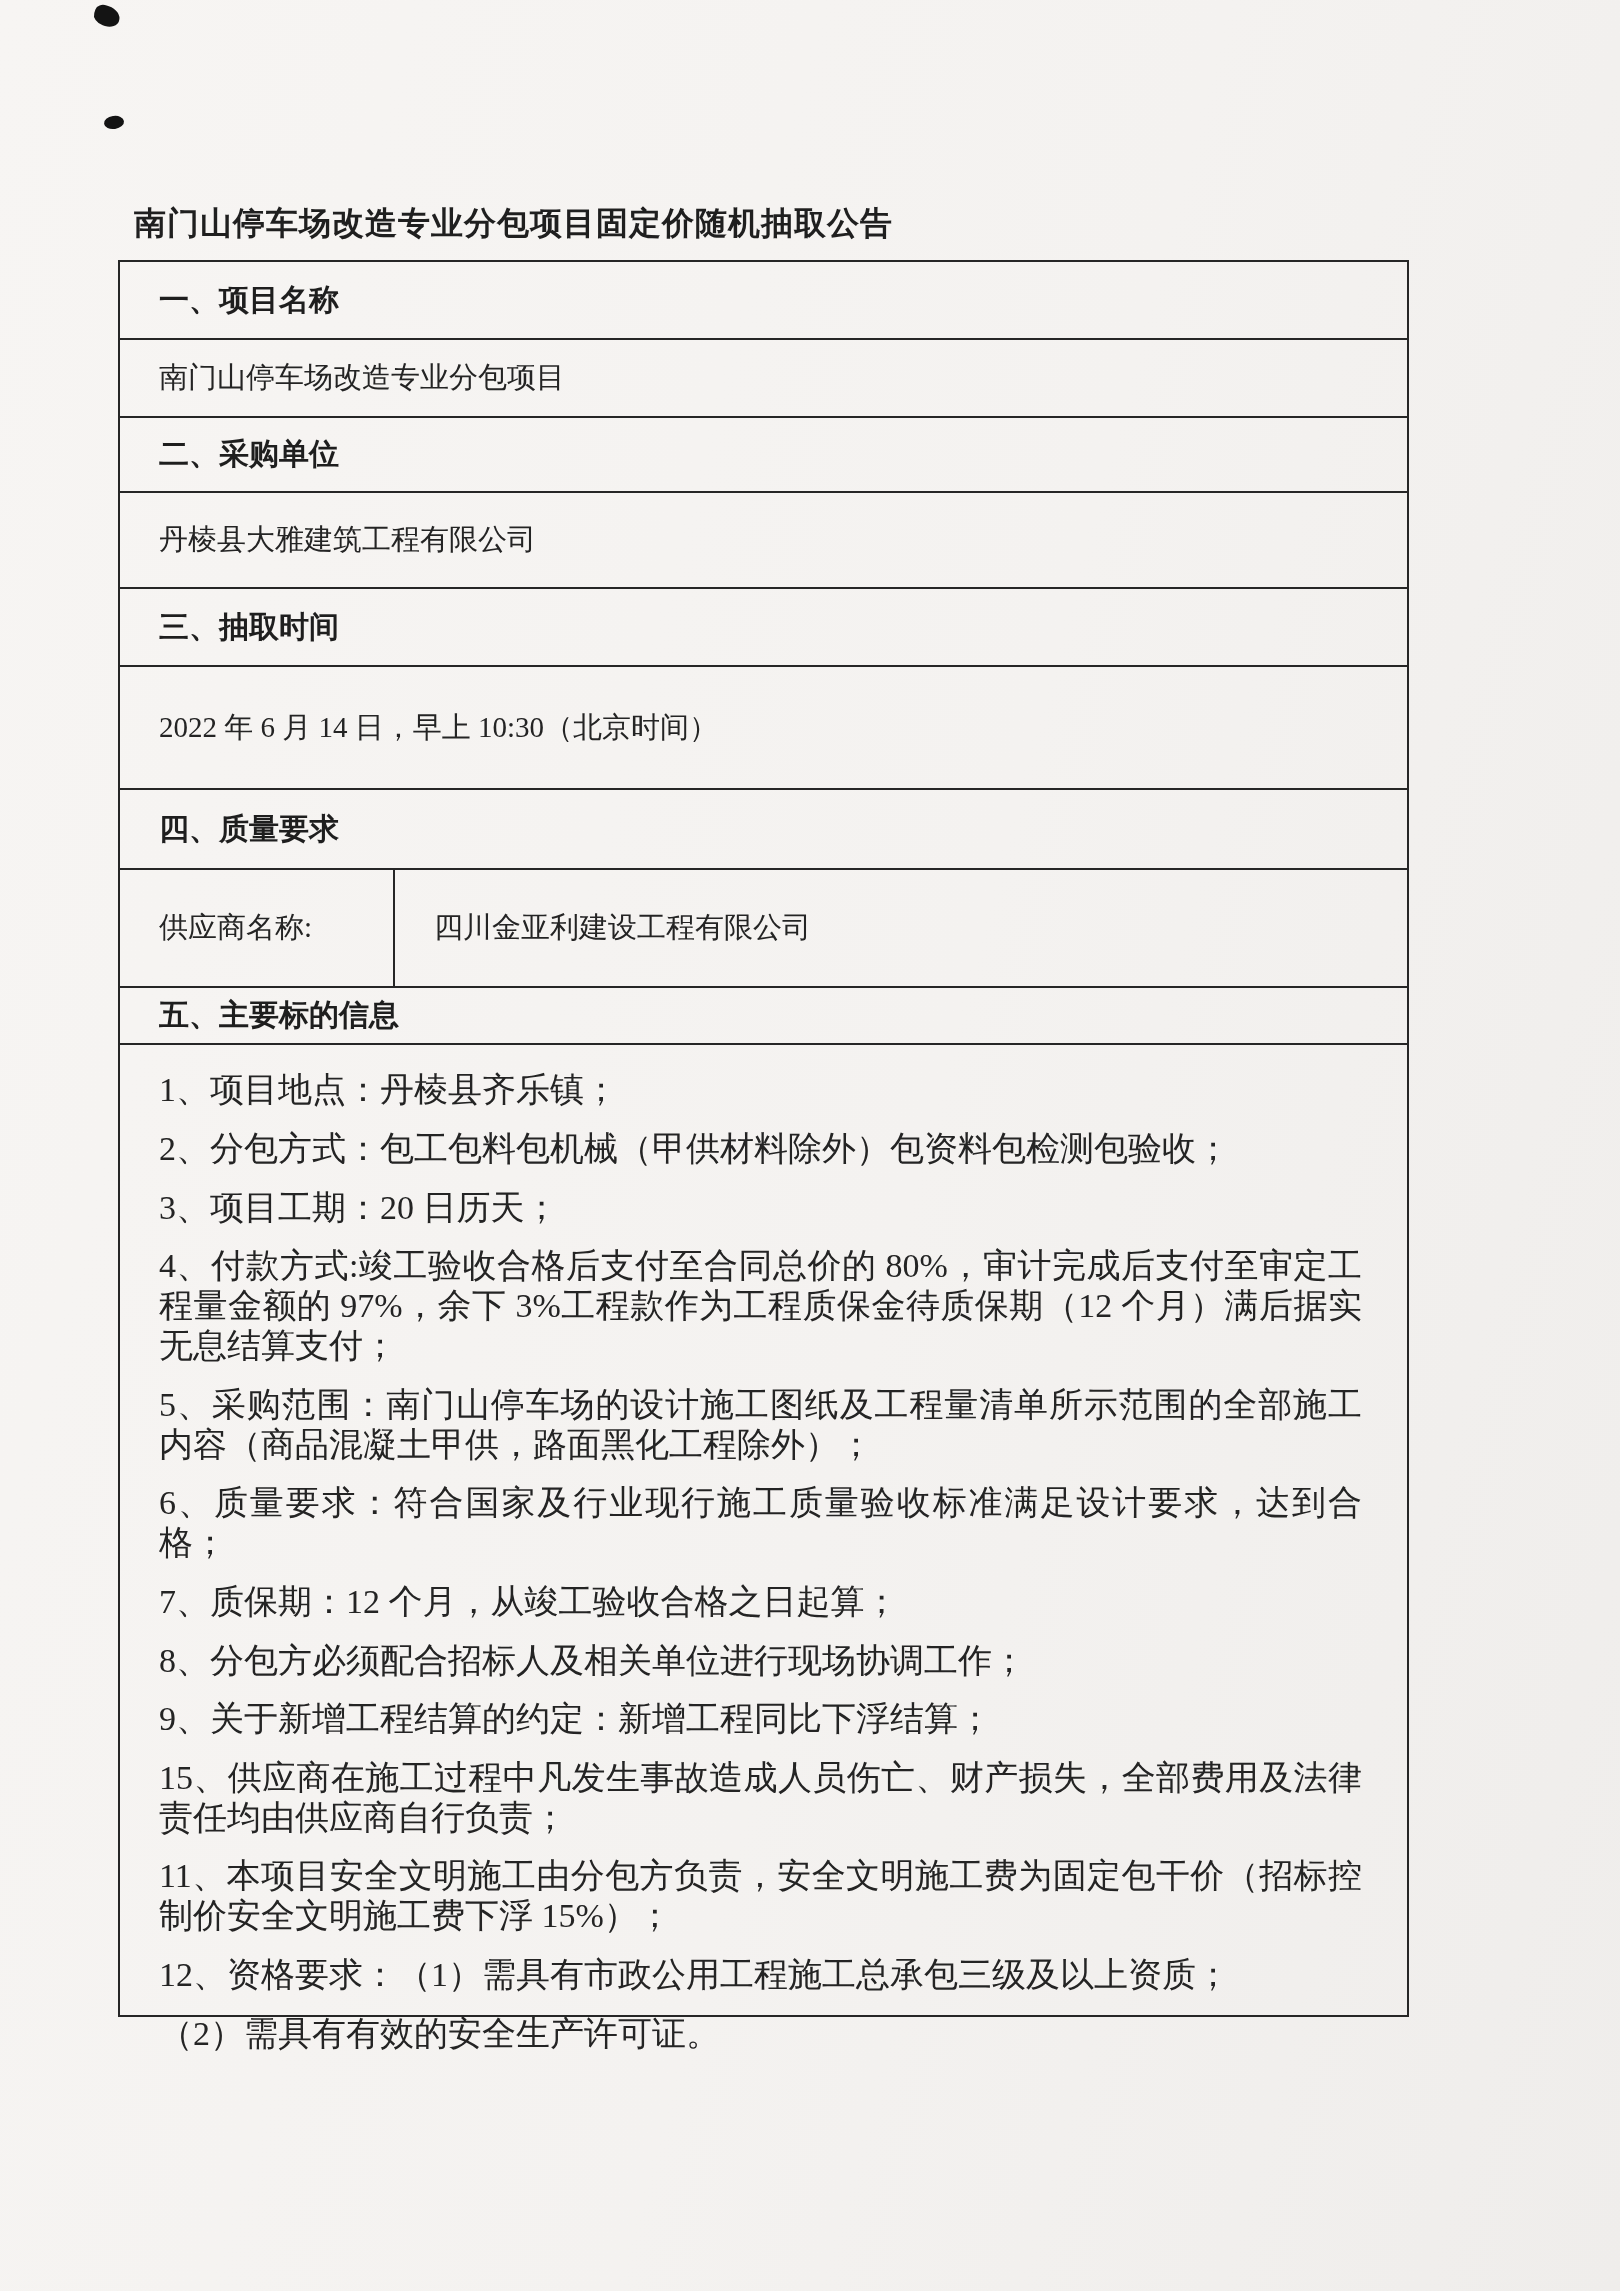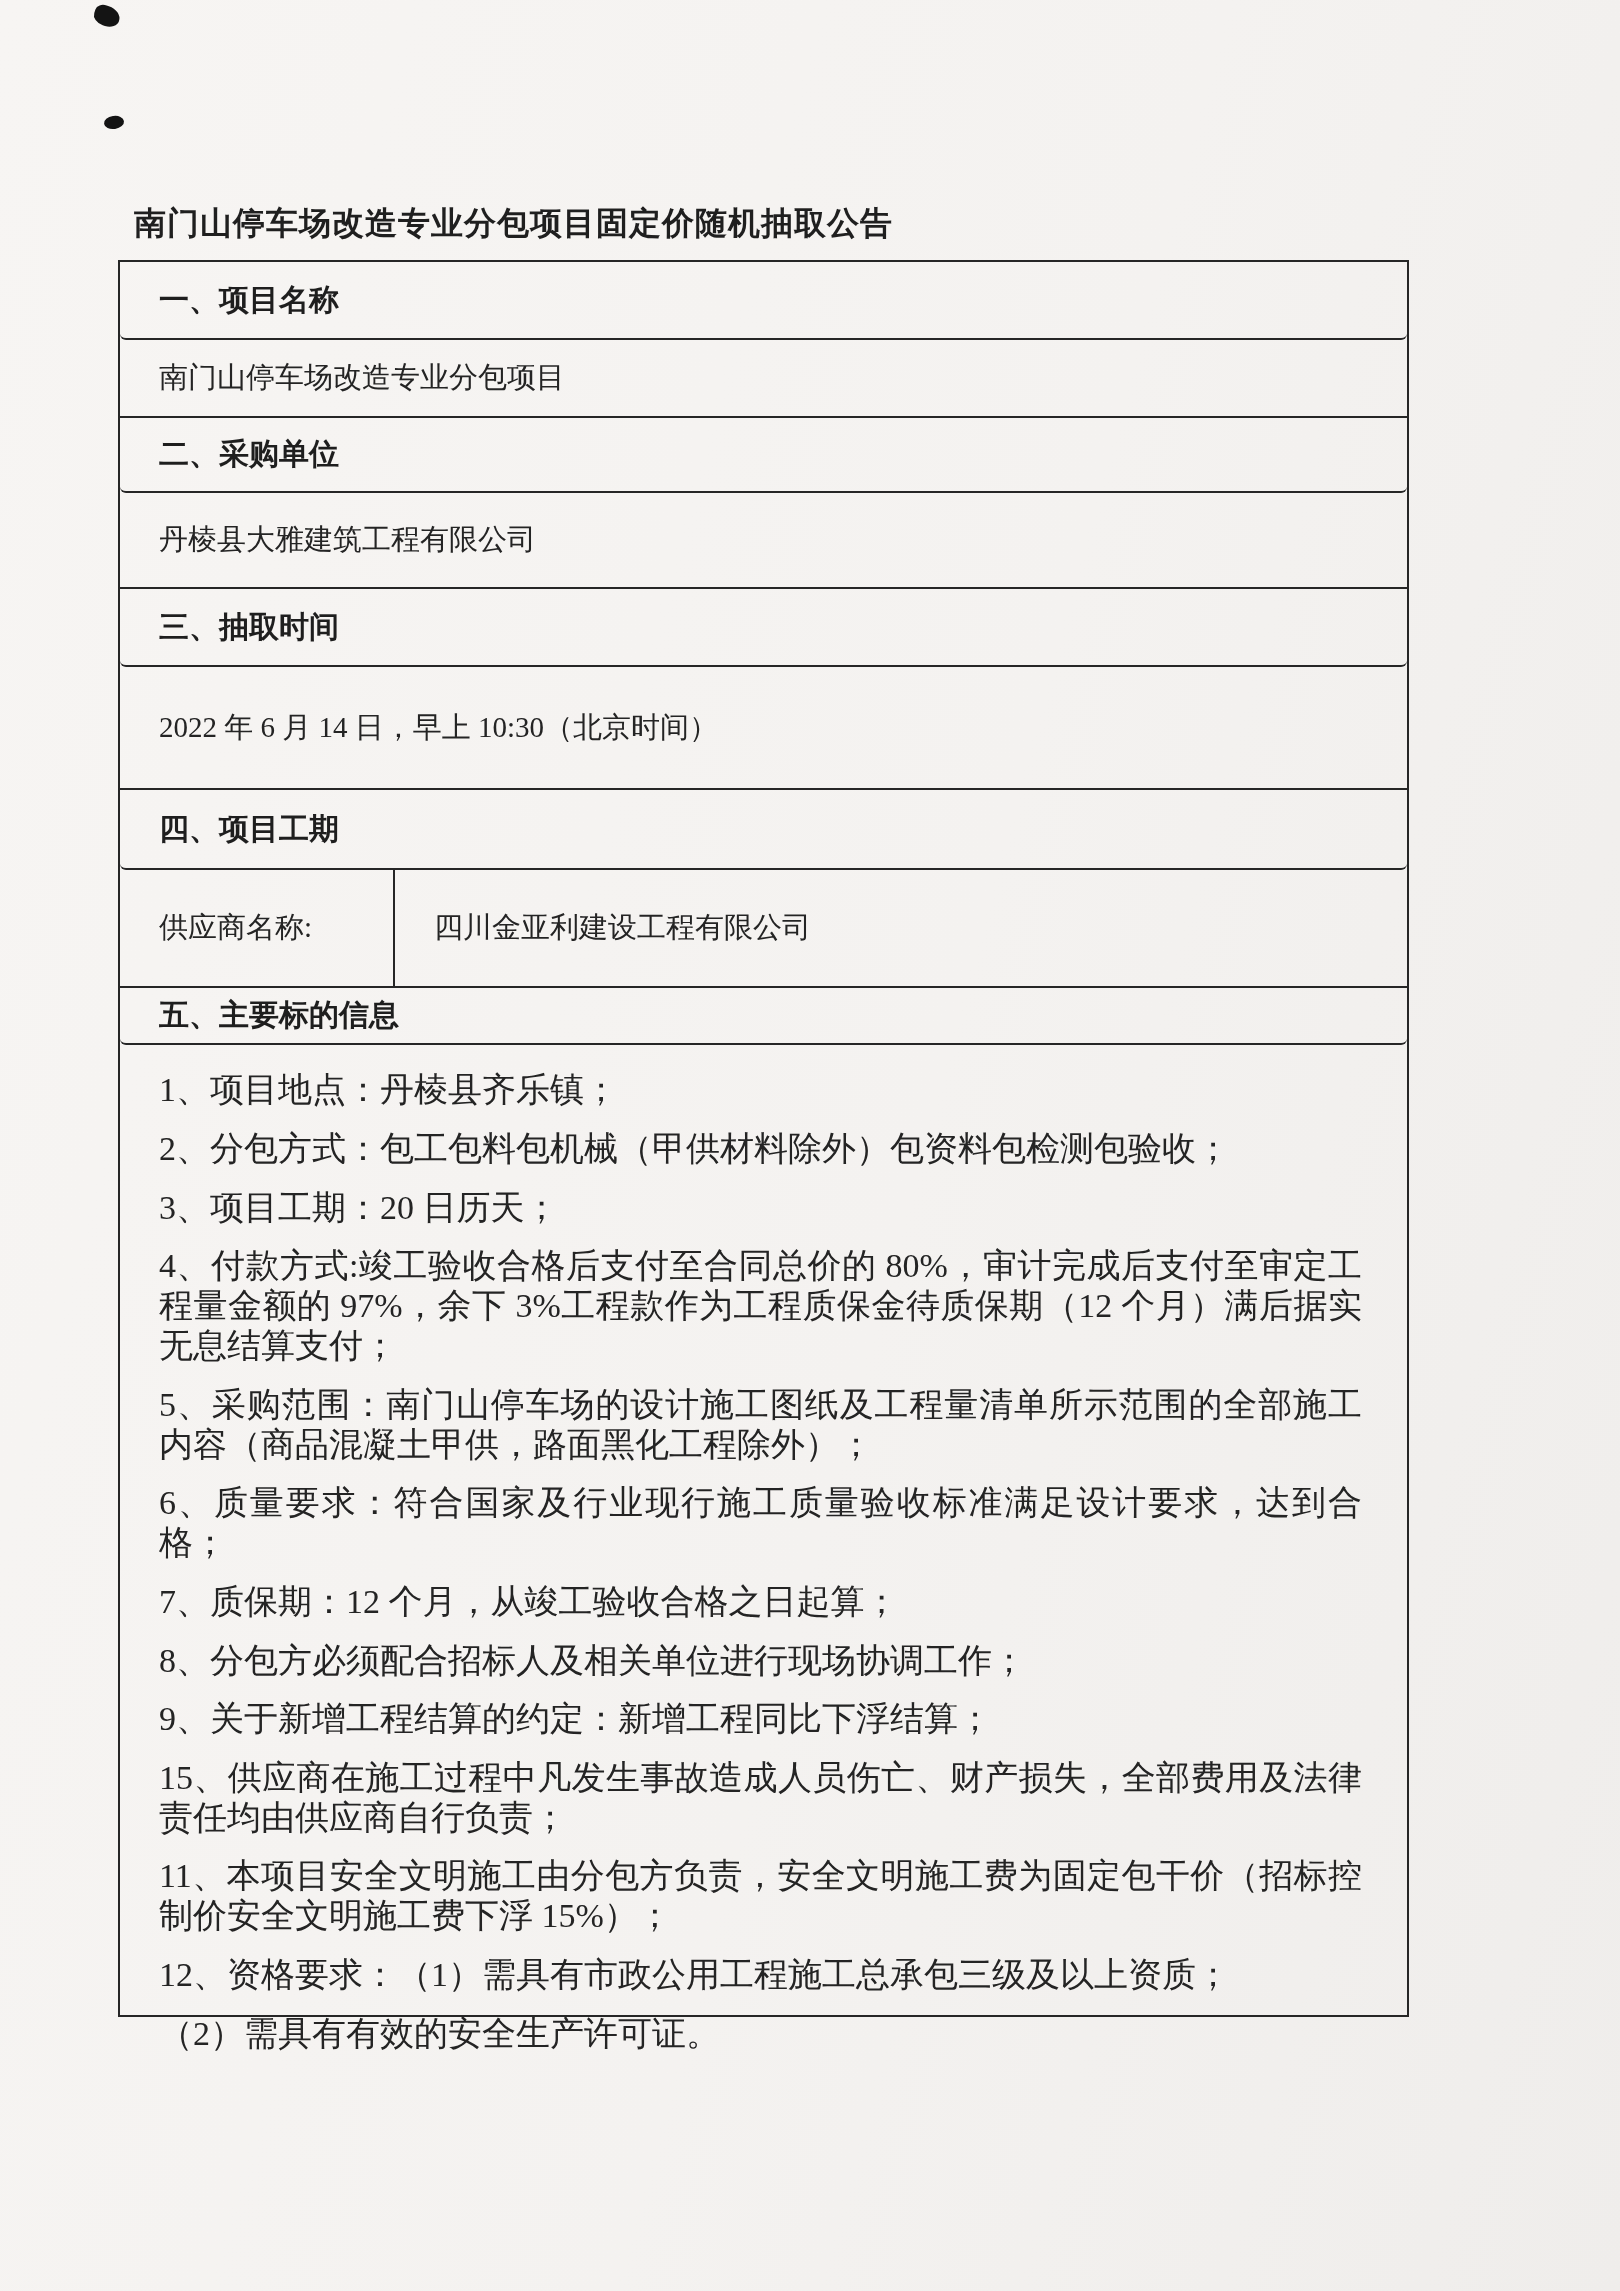--- a/index.html
+++ b/index.html
@@ -38,21 +38,21 @@
     background: transparent;
   }
   .row {
     box-sizing: border-box;
     border-bottom: 2px solid #262626;
     display: flex; align-items: center;
     padding-left: 39px;
     font-size: 29px;
   }
   .row:last-child { border-bottom: none; }
-  .row.header { font-weight: 700; font-size: 30px; color: #1e1e1e; border-radius: 6px; }
+  .row.header { font-weight: 700; font-size: 30px; color: #1e1e1e; }
 
   .h80  { height: 78px; }
   .h77  { height: 75px; }
   .h78  { height: 96px; }
   .h125 { height: 123px; }
   .h82  { height: 80px; }
   .h120 { height: 118px; }
   .h81  { height: 79px; }
   .h74  { height: 57px; }
 
@@ -110,21 +110,21 @@
     </div>
 
     <div class="row header h80">
       <span>三、抽取时间</span>
     </div>
     <div class="row h125">
       <span>2022 年 6 月 14 日，早上 10:30（北京时间）</span>
     </div>
 
     <div class="row header h82">
-      <span>四、项目工期</span>
+      <span>四、质量要求</span>
     </div>
 
     <div class="row twocol h120">
       <div class="cell-label">
         <span>供应商名称:</span>
       </div>
       <div class="cell-value">
         <span>四川金亚利建设工程有限公司</span>
       </div>
     </div>

